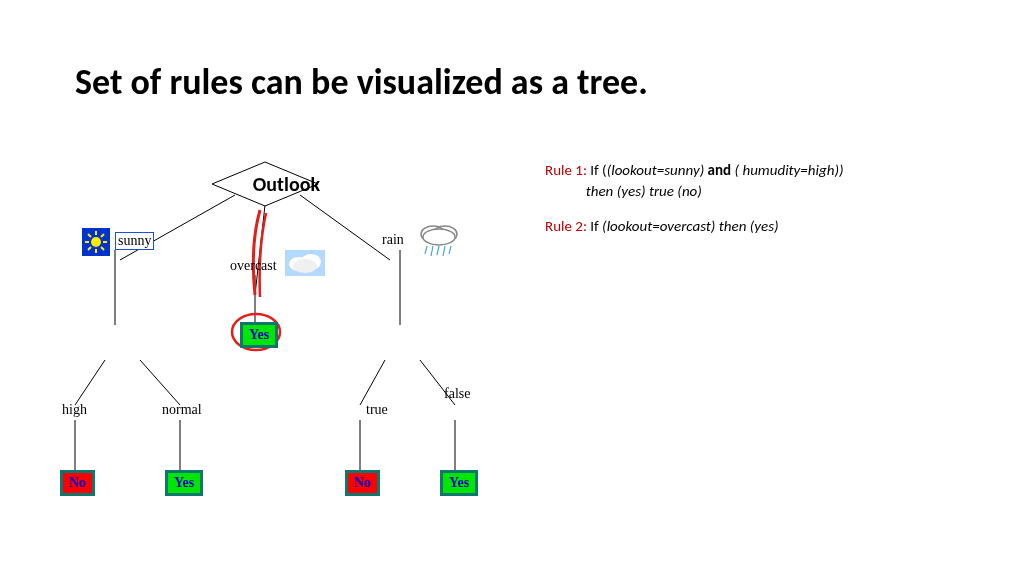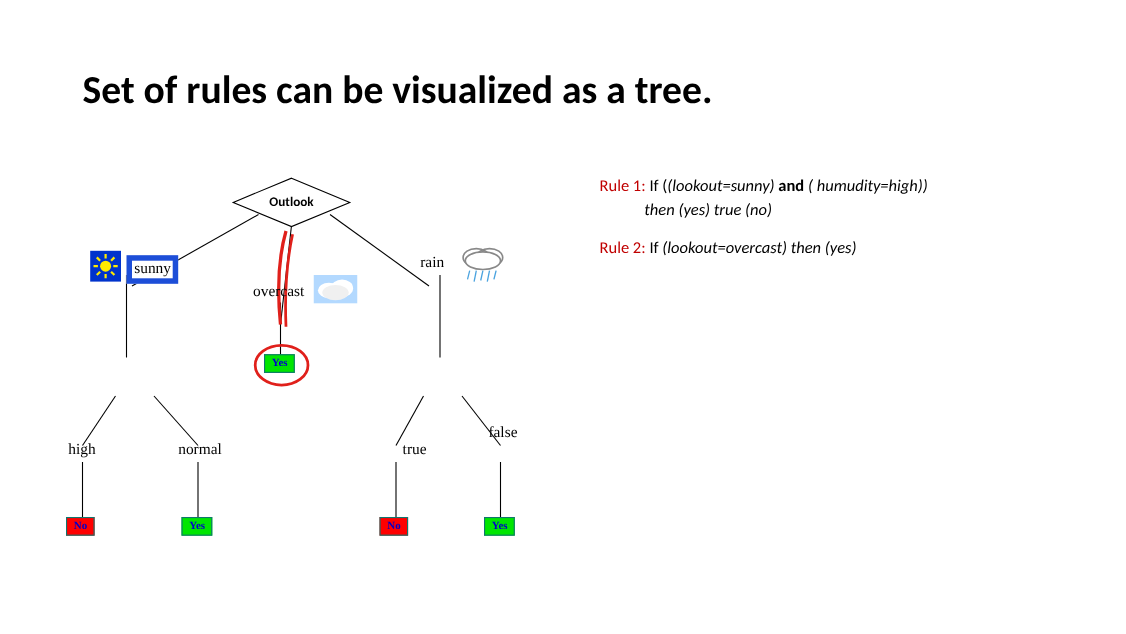--- a/index.html
+++ b/index.html
@@ -21,49 +21,49 @@
   }
   .diagram {
     position: absolute;
     top: 150px;
     left: 60px;
     width: 450px;
     height: 380px;
   }
   .diamond-box {
     position: absolute;
-    text-align: center;
+    text-align: right;
     font-weight: bold;
-    font-size: 12px;
+    font-size: 20px;
   }
   .diamond-svg {
     position: absolute;
     top: 0;
     left: 0;
   }
   .diamond-label {
     position: relative;
     z-index: 2;
   }
   .edge-label {
     position: absolute;
     font-family: "Times New Roman", serif;
     font-size: 14px;
     background: #fff;
     padding: 0 2px;
-    border: 5px solid #1d4ed8;
+    border: 1px solid #1d4ed8;
   }
   .edge-label.no-border { border: none; background: transparent; }
   .leaf {
     position: absolute;
     font-family: "Times New Roman", serif;
     font-weight: bold;
-    font-size: 10px;
+    font-size: 14px;
     padding: 2px 6px;
-    border: 1px solid #0f766e;
+    border: 3px solid #0f766e;
   }
   .leaf.yes { background: #00e600; color: #0000cc; }
   .leaf.no  { background: #ff0000; color: #0000cc; }
   .lines {
     position: absolute;
     top: 0; left: 0;
     width: 450px; height: 380px;
   }
   .sun-icon {
     position: absolute;

